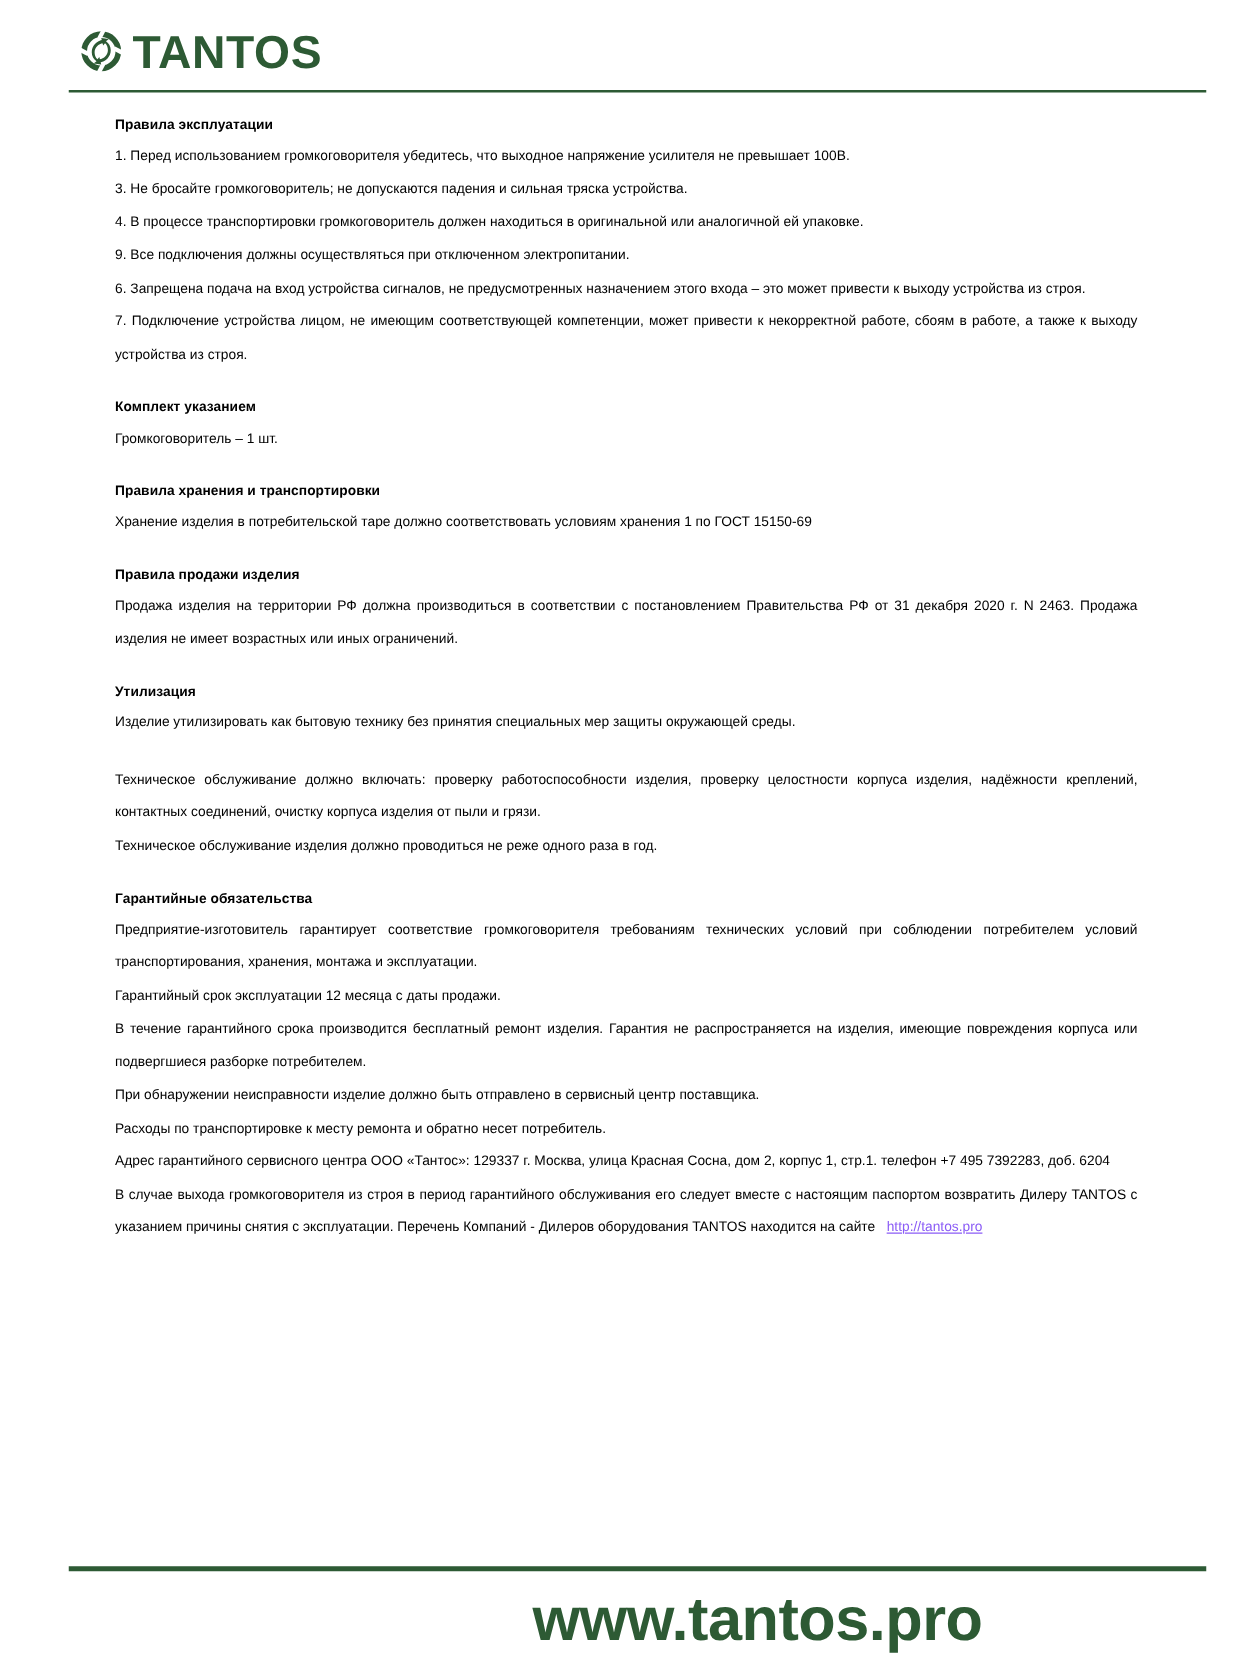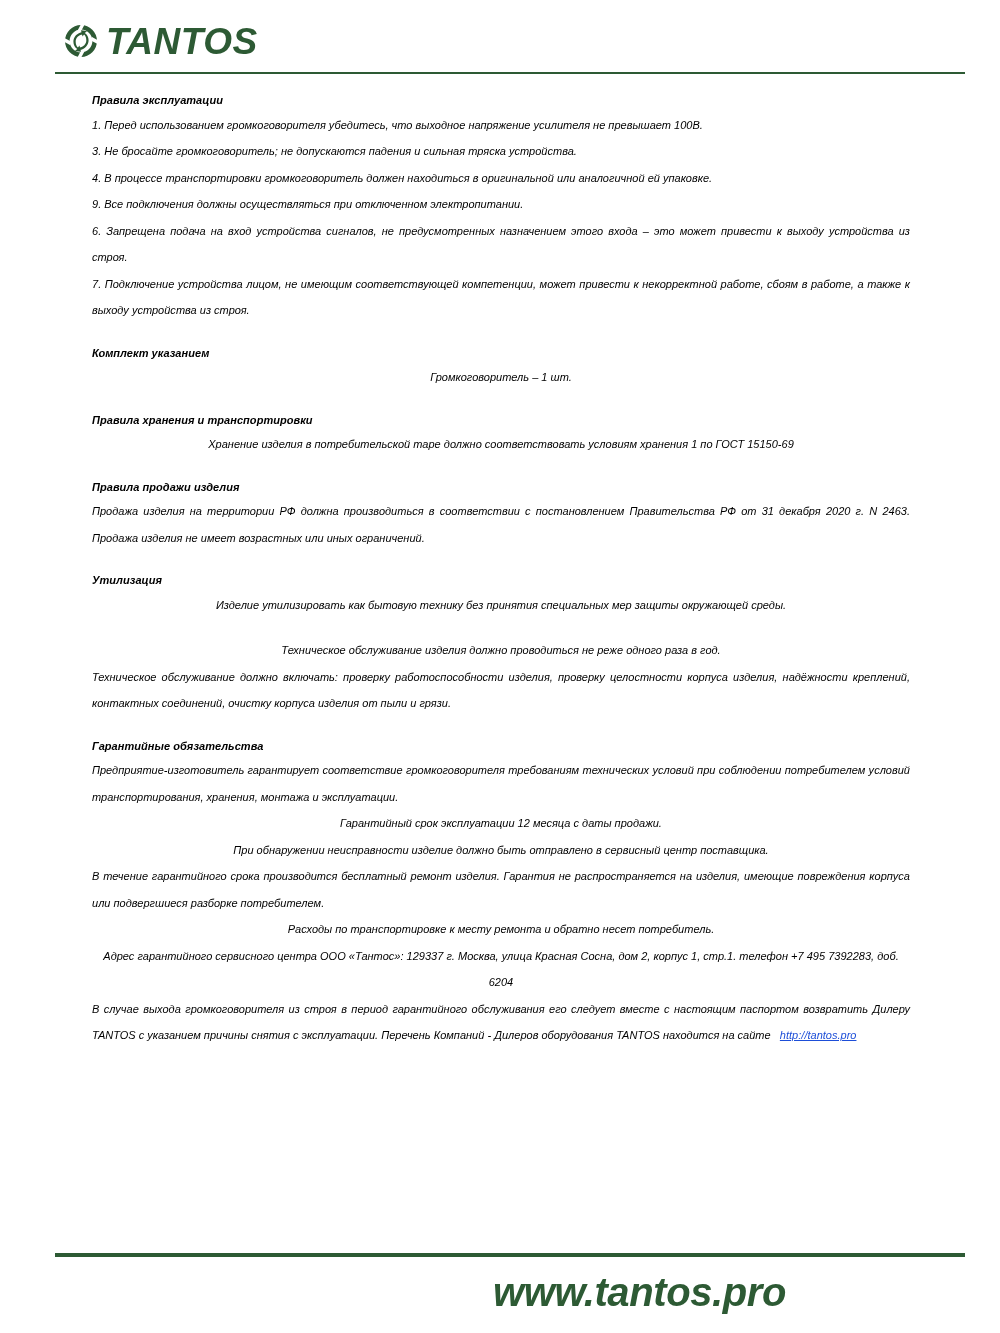--- a/index.html
+++ b/index.html
@@ -4,21 +4,21 @@
 <style>
   html,body{margin:0;padding:0;}
   body{
     width:1000px;height:1333px;
     background:#ffffff;
     font-family:"Liberation Sans","DejaVu Sans",sans-serif;
     color:#000000;
     position:relative;
     overflow:hidden;
   }
-  .page{position:relative;width:848px;height:1333px;font-style:italic;}
+  .page{position:relative;width:848px;height:1333px;}
 
   
   .header{
     position:absolute;left:0;top:0;width:1000px;height:80px;
   }
   .logo-block{
     position:absolute;left:62px;top:22px;
     display:flex;align-items:center;gap:6px;
   }
   .logo-mark{
@@ -54,35 +54,35 @@
   }
   p.para{
     font-size:11px;
     line-height:26.5px;
     margin:0;
     text-align:justify;
     text-justify:inter-word;
     color:#000;
     letter-spacing:0.01px;
   }
-  p.para.left{text-align:center;}
+  p.para.left{text-align:left;}
   .link{
-    color:#1d4ed8;
+    color:#8b5cf6;
     text-decoration:underline;
   }
   .nbsp-pad{letter-spacing:0;}
 
   
   .footer-rule{
     position:absolute;left:55px;top:1253px;width:910px;height:4px;
     background:#2d5a34;
   }
   .footer-url{
     position:absolute;right:62px;top:1272px;
-    font-size:40px;font-weight:bold;color:#2d5a34;
+    font-size:49px;font-weight:bold;color:#2d5a34;
     letter-spacing:-0.4px;line-height:1;
     white-space:nowrap;
   }
 </style>
 </head>
 <body>
 
 <div class="page">
 
   <div class="header">
@@ -148,32 +148,32 @@
     <div class="sec-gap"></div>
 
     <div class="section">
       <h2 class="heading">Утилизация</h2>
       <p class="para left">Изделие утилизировать как бытовую технику без принятия специальных мер защиты окружающей среды.</p>
     </div>
 
     <div class="sec-gap"></div>
 
     <div class="section">
+      <p class="para">Техническое обслуживание должно включать: проверку работоспособности изделия, проверку целостности корпуса изделия, надёжности креплений, контактных соединений, очистку корпуса изделия от пыли и грязи.</p>
       <p class="para left">Техническое обслуживание изделия должно проводиться не реже одного раза в год.</p>
-      <p class="para">Техническое обслуживание должно включать: проверку работоспособности изделия, проверку целостности корпуса изделия, надёжности креплений, контактных соединений, очистку корпуса изделия от пыли и грязи.</p>
     </div>
 
     <div class="sec-gap"></div>
 
     <div class="section">
       <h2 class="heading">Гарантийные обязательства</h2>
       <p class="para">Предприятие-изготовитель гарантирует соответствие громкоговорителя требованиям технических условий при соблюдении потребителем условий транспортирования, хранения, монтажа и эксплуатации.</p>
       <p class="para left">Гарантийный срок эксплуатации 12 месяца с даты продажи.</p>
+      <p class="para">В течение гарантийного срока производится бесплатный ремонт изделия. Гарантия не распространяется на изделия, имеющие повреждения корпуса или подвергшиеся разборке потребителем.</p>
       <p class="para left">При обнаружении неисправности изделие должно быть отправлено в сервисный центр поставщика.</p>
-      <p class="para">В течение гарантийного срока производится бесплатный ремонт изделия. Гарантия не распространяется на изделия, имеющие повреждения корпуса или подвергшиеся разборке потребителем.</p>
       <p class="para left">Расходы по транспортировке к месту ремонта и обратно несет потребитель.</p>
       <p class="para left">Адрес гарантийного сервисного центра ООО «Тантос»: 129337 г. Москва, улица Красная Сосна, дом 2, корпус 1, стр.1. телефон +7 495 7392283, доб. 6204</p>
       <p class="para"><span>В случае выхода громкоговорителя из строя в период гарантийного обслуживания его следует вместе с настоящим паспортом возвратить Дилеру TANTOS с указанием причины снятия с эксплуатации. Перечень Компаний - Дилеров оборудования TANTOS находится на сайте </span><span class="nbsp-pad">&nbsp;&nbsp;</span><a class="link" href="#">http://tantos.pro</a></p>
     </div>
 
   </div>
 
   <div class="footer-rule"></div>
   <div class="footer-url">www.tantos.pro</div>
 

